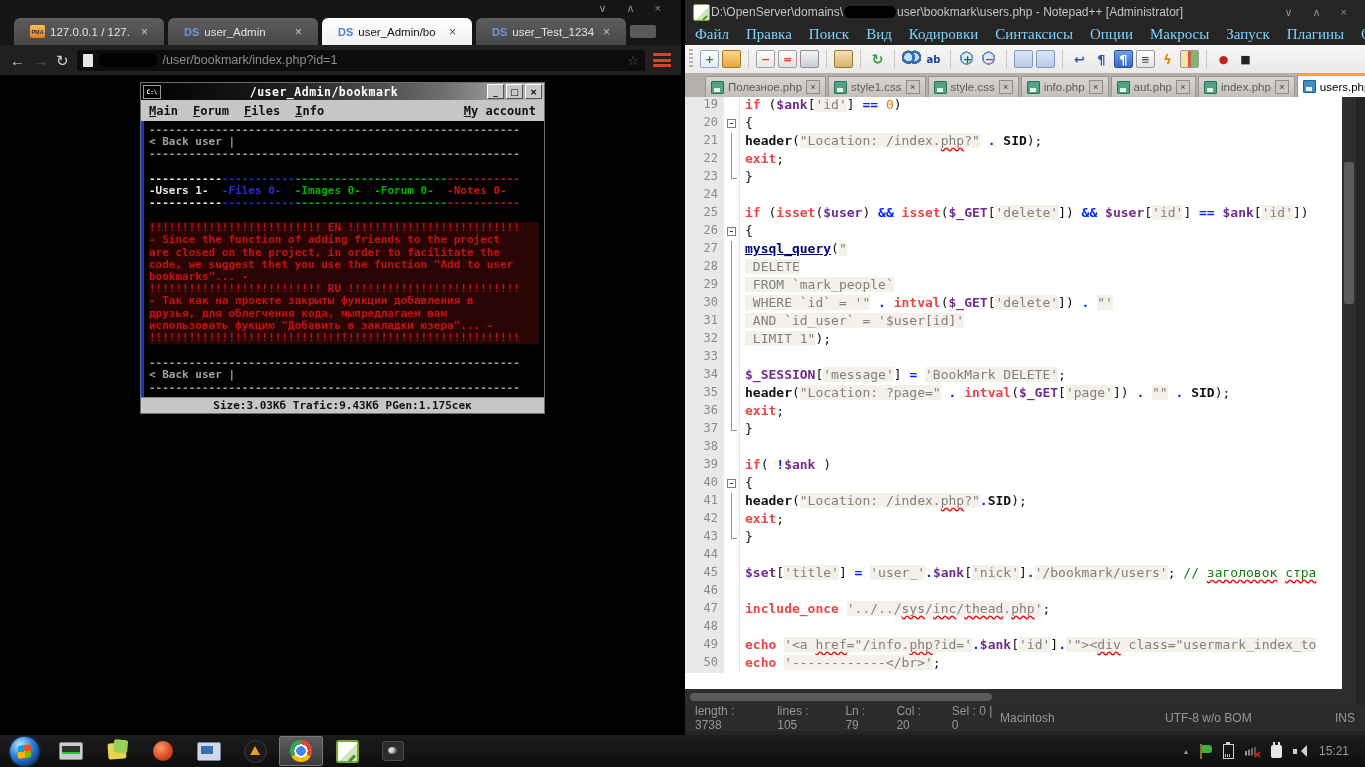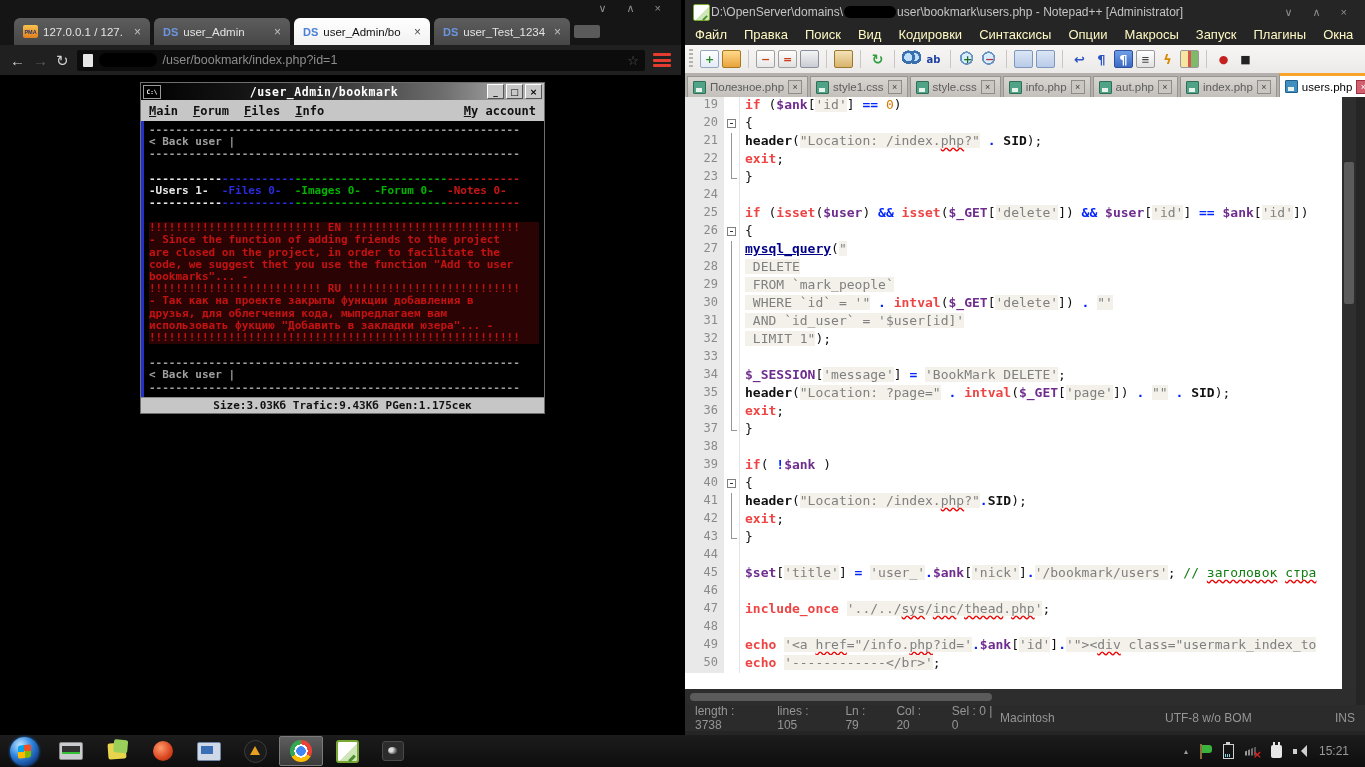--- a/index.html
+++ b/index.html
@@ -5,21 +5,21 @@
   html,body{margin:0;padding:0;background:#000;}
   #screen{position:relative;width:1365px;height:767px;background:#000;overflow:hidden;
           font-family:"Liberation Sans",sans-serif;-webkit-font-smoothing:antialiased;}
   
   #browser{position:absolute;left:0;top:0;width:681px;height:735px;background:#000;}
   .b-left-edge{position:absolute;left:0;top:0;width:3px;height:75px;background:#4a0d0d;}
   .b-top{position:absolute;left:0;top:0;width:100%;height:45px;background:#151515;}
   .b-wc{position:absolute;right:20px;top:2px;display:flex;gap:20px;color:#8f8f8f;font-size:11px;}
   .wc{cursor:default;}
   #btabs{position:absolute;left:14px;bottom:0;display:flex;align-items:flex-end;}
-  .btab{height:27px;width:118px;display:flex;align-items:center;gap:5px;padding:0 9px;margin-right:4px;
+  .btab{height:27px;width:118px;display:flex;align-items:center;gap:5px;padding:0 16px;margin-right:4px;
         background:linear-gradient(#5d5d5d,#474747);color:#e3e3e3;border-radius:6px 6px 0 0;
         font-size:11.5px;white-space:nowrap;}
   .btab.active{background:linear-gradient(#ffffff,#f1f1f1);color:#111;}
   .btab-lb{flex:1;overflow:hidden;}
   .btab-x{opacity:.75;font-size:12px;}
   .btab-ic{flex:none;display:flex;align-items:center;justify-content:center;}
   .ic-pma{width:15px;height:13px;border-radius:2px;background:linear-gradient(#f8c24d,#df7f1e);
           color:#27306b;font:bold 5.5px "Liberation Sans",sans-serif;}
   .ic-ds{color:#6c96e0;font:bold 11px "Liberation Sans",sans-serif;}
   .btab.active .ic-ds{color:#4a7fd6;}
@@ -62,21 +62,21 @@
              justify-content:center;font:bold 11px "DejaVu Sans Mono",monospace;color:#111;}
   
   #npp{position:absolute;left:685px;top:0;width:680px;height:735px;background:#252525;}
   .n-title{height:24px;display:flex;align-items:center;padding:0 8px;color:#c4c4c4;font-size:12px;gap:1px;}
   .npp-icon{width:15px;height:15px;background:linear-gradient(135deg,#fff 55%,#cfe6b8 55%);
             border:1px solid #7aa832;border-radius:2px;position:relative;flex:none;}
   .npp-icon::after{content:"";position:absolute;right:1px;bottom:1px;width:6px;height:2px;background:#4d8f2f;transform:rotate(-45deg);}
   .n-title .redact{width:52px;height:12px;margin:0 1px;}
   .n-title-text{display:flex;align-items:center;white-space:nowrap;overflow:hidden;flex:1;}
   .n-wc{display:flex;gap:20px;color:#8f8f8f;font-size:11px;margin-right:10px;}
-  .n-menubar{height:21px;display:flex;align-items:center;padding:0 10px;color:#fef9c3;font-size:13px;}
+  .n-menubar{height:21px;display:flex;align-items:center;padding:0 10px;color:#7dd3fc;font-size:15px;font-family:Liberation Serif, serif;}
   .nmi{margin-right:17px;}
   .n-toolbar{height:28px;background:linear-gradient(#f7f6f5,#eceae8);display:flex;align-items:center;
              padding:0 4px;gap:3px;}
   .tgrip{width:4px;height:20px;margin-right:4px;background:repeating-linear-gradient(180deg,#b5b2af 0 2px,transparent 2px 4px);}
   .tsep{width:1px;height:18px;background:#c9c6c3;margin:0 4px;}
   .ti{width:19px;height:18px;display:inline-flex;align-items:center;justify-content:center;
       font:bold 11px "DejaVu Sans",sans-serif;border-radius:2px;color:#333;box-sizing:border-box;}
   .ti-new-file{background:linear-gradient(#fff,#e4ecf7);border:1px solid #93a7c0;color:#2a8a2a;}
   .ti-open-file{background:linear-gradient(#ffd98a,#e8a33d);border:1px solid #a87820;}
   .ti-close-file{background:linear-gradient(#fff,#e8e8e8);border:1px solid #a0a0a0;color:#d04018;}
@@ -91,21 +91,21 @@
       color:#1c6f1c;font-size:11px;}
   .ti-zoom-out{color:#c03030;}
   .ti-sync-scroll-v,.ti-sync-scroll-h{background:linear-gradient(#dbe6f5,#b9cbe8);border:1px solid #7e97bd;}
   .ti-word-wrap,.ti-show-paragraph{color:#2a52c0;font-size:13px;}
   .ti-show-all-characters{color:#fff;background:linear-gradient(#6f9fe8,#3c69c4);border:1px solid #2c4f9e;font-size:13px;}
   .ti-function-list{background:linear-gradient(#fff,#e2e2e2);border:1px solid #999;color:#444;font-size:10px;}
   .ti-document-monitor{color:#d78a00;font-size:13px;}
   .ti-document-map{background:linear-gradient(90deg,#f6e6a0 0 40%,#d9534f 40% 60%,#7fb96a 60%);border:1px solid #999;}
   .ti-record-macro{color:#c42020;font-size:11px;}
   .ti-stop-macro{color:#222;font-size:11px;}
-  .n-tabbar{height:24px;background:#b3b0ad;display:flex;align-items:flex-end;padding:0 2px;gap:2px;}
+  .n-tabbar{height:24px;background:#b3b0ad;display:flex;align-items:flex-end;padding:0 20px;gap:2px;}
   .ntab{height:20px;display:flex;align-items:center;gap:4px;padding:0 5px;
         background:linear-gradient(#d8d5d1,#c3c0bc);border:1px solid #98958f;border-bottom:none;
         color:#5d5d5d;font-size:11.5px;white-space:nowrap;}
   .ntab.active{background:#fff;color:#000;border-top:3px solid #f7a428;height:21px;}
   .tsave{width:11px;height:11px;background:#51a387;border:1px solid #2f6f58;border-radius:1px;position:relative;flex:none;}
   .tsave::after{content:"";position:absolute;left:2px;bottom:1px;width:6px;height:4px;background:#e8f2ec;}
   .ntab.active .tsave{background:#3f8fc0;border-color:#1f5f88;}
   .ntab-x{width:12px;height:12px;display:flex;align-items:center;justify-content:center;
           background:#cac7c3;border:1px solid #8f8c88;font-size:9px;color:#444;}
   .ntab.active .ntab-x{background:#d06070;border-color:#a03040;color:#fff;}

